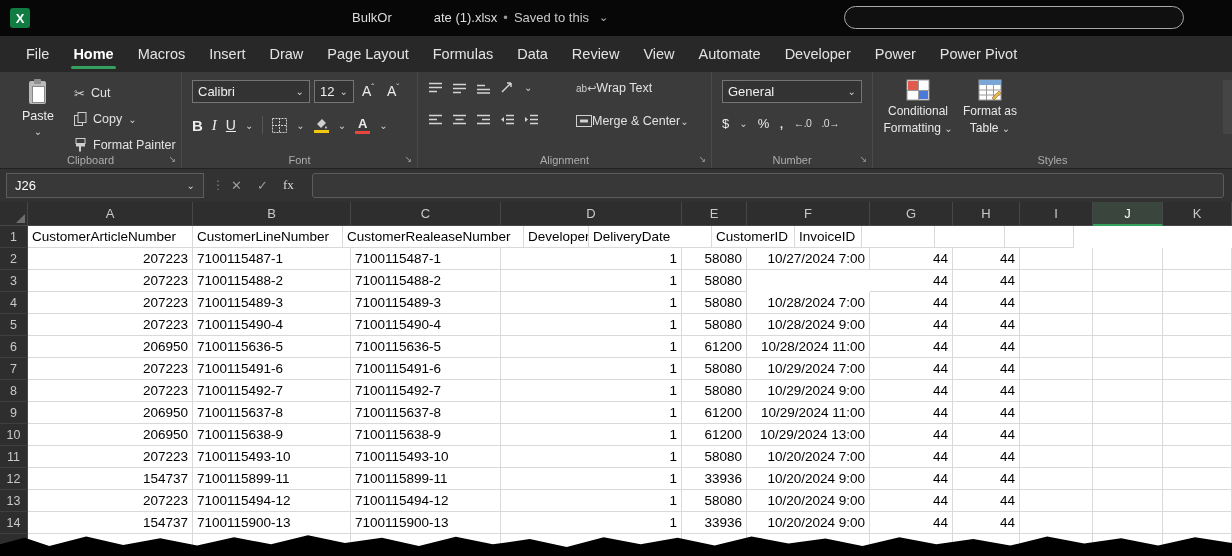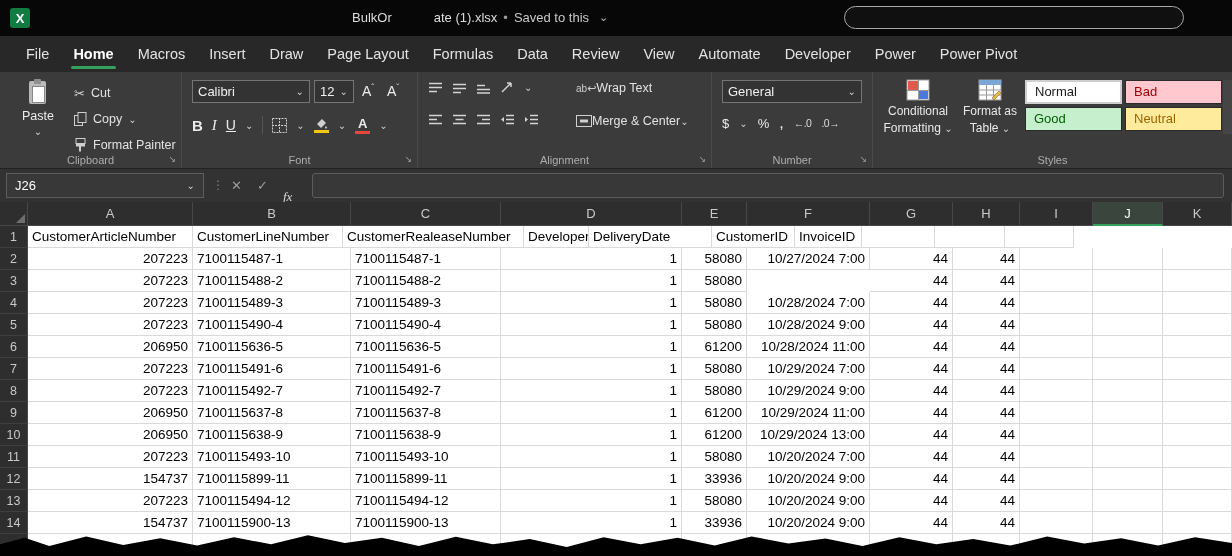--- a/index.html
+++ b/index.html
@@ -82,21 +82,21 @@
   .style-cell.selected { border:2px solid #cfcfcf; line-height:20px; }
   .gallery-scroll { position:absolute; right:0; top:8px; width:9px; height:54px; background:#454545; }
 
   
   .formulabar { position:absolute; top:168px; left:0; width:100%; height:34px; background:#323232; border-top:1px solid #222; }
   .namebox { position:absolute; left:6px; top:4px; width:198px; height:25px; background:#383838; border:1px solid #5d5d5d; font-size:13px; color:#fff; display:flex; align-items:center; padding:0 8px; }
   .namebox .chev { margin-left:auto; }
   .fb-dots { position:absolute; left:212px; top:9px; color:#808080; font-size:12px; }
   .fb-x { position:absolute; left:231px; top:9px; color:#9c9c9c; font-size:13px; }
   .fb-check { position:absolute; left:257px; top:9px; color:#9c9c9c; font-size:13px; }
-  .fb-fx { position:absolute; left:283px; top:20px; color:#d8d8d8; font-size:13px; font-style:italic; font-family:"Liberation Serif", serif; }
+  .fb-fx { position:absolute; left:283px; top:8px; color:#d8d8d8; font-size:13px; font-family:"Liberation Serif", serif; }
   .fb-input { position:absolute; left:312px; top:4px; right:8px; height:25px; background:#383838; border:1px solid #5d5d5d; border-radius:3px; }
 
   
   .sheet { position:absolute; top:202px; left:0; width:100%; height:354px; background:#fff; }
   .col-headers { position:absolute; top:0; left:0; height:24px; display:flex; }
   .corner { width:28px; height:24px; background:#2e2e2e; border-right:1px solid #474747; border-bottom:1px solid #474747; position:relative; }
   .corner::after { content:""; position:absolute; right:2px; bottom:2px; width:0; height:0; border-left:9px solid transparent; border-bottom:9px solid #6e6e6e; }
   .col-h { height:24px; background:#2e2e2e; color:#c9c9c9; font-size:13px; display:flex; align-items:center; justify-content:center; border-right:1px solid #474747; border-bottom:1px solid #474747; }
   .col-h.selected { background:#3a453d; color:#fff; border-bottom:2px solid var(--accent); }
   .grid-rows { position:absolute; top:24px; left:0; }
@@ -310,26 +310,20 @@
         <rect x="1" y="2" width="22" height="5" fill="#7aa7d8"></rect>
         <path d="M1 12h22M1 17h22M8.5 7v15M15.5 7v15" stroke="#9a9a9a"></path>
         <path d="M14 20l7-7 2 2-7 7z" fill="#e8b64c" stroke="#9a6a1e" stroke-width="0.6"></path>
       </svg>
       <span>Format as</span>
       <span>
         <span>Table</span>
         <span class="chev">⌄</span>
       </span>
     </div>
-    <div class="gallery" id="styles-gallery">
-        <div class="style-cell selected" style="background: rgb(255, 255, 255); color: rgb(26, 26, 26);">Normal</div>
-        <div class="style-cell" style="background: rgb(255, 199, 206); color: rgb(156, 0, 6);">Bad</div>
-        <div class="style-cell" style="background: rgb(198, 239, 206); color: rgb(0, 97, 0);">Good</div>
-        <div class="style-cell" style="background: rgb(255, 235, 156); color: rgb(156, 101, 0);">Neutral</div>
-      </div>
     <div class="gallery-scroll"></div>
     <div class="rgroup-label">Styles</div>
   </div>
 </div>
 
 <div class="formulabar">
   <div class="namebox">
     <span>J26</span>
     <span class="chev">⌄</span>
   </div>

